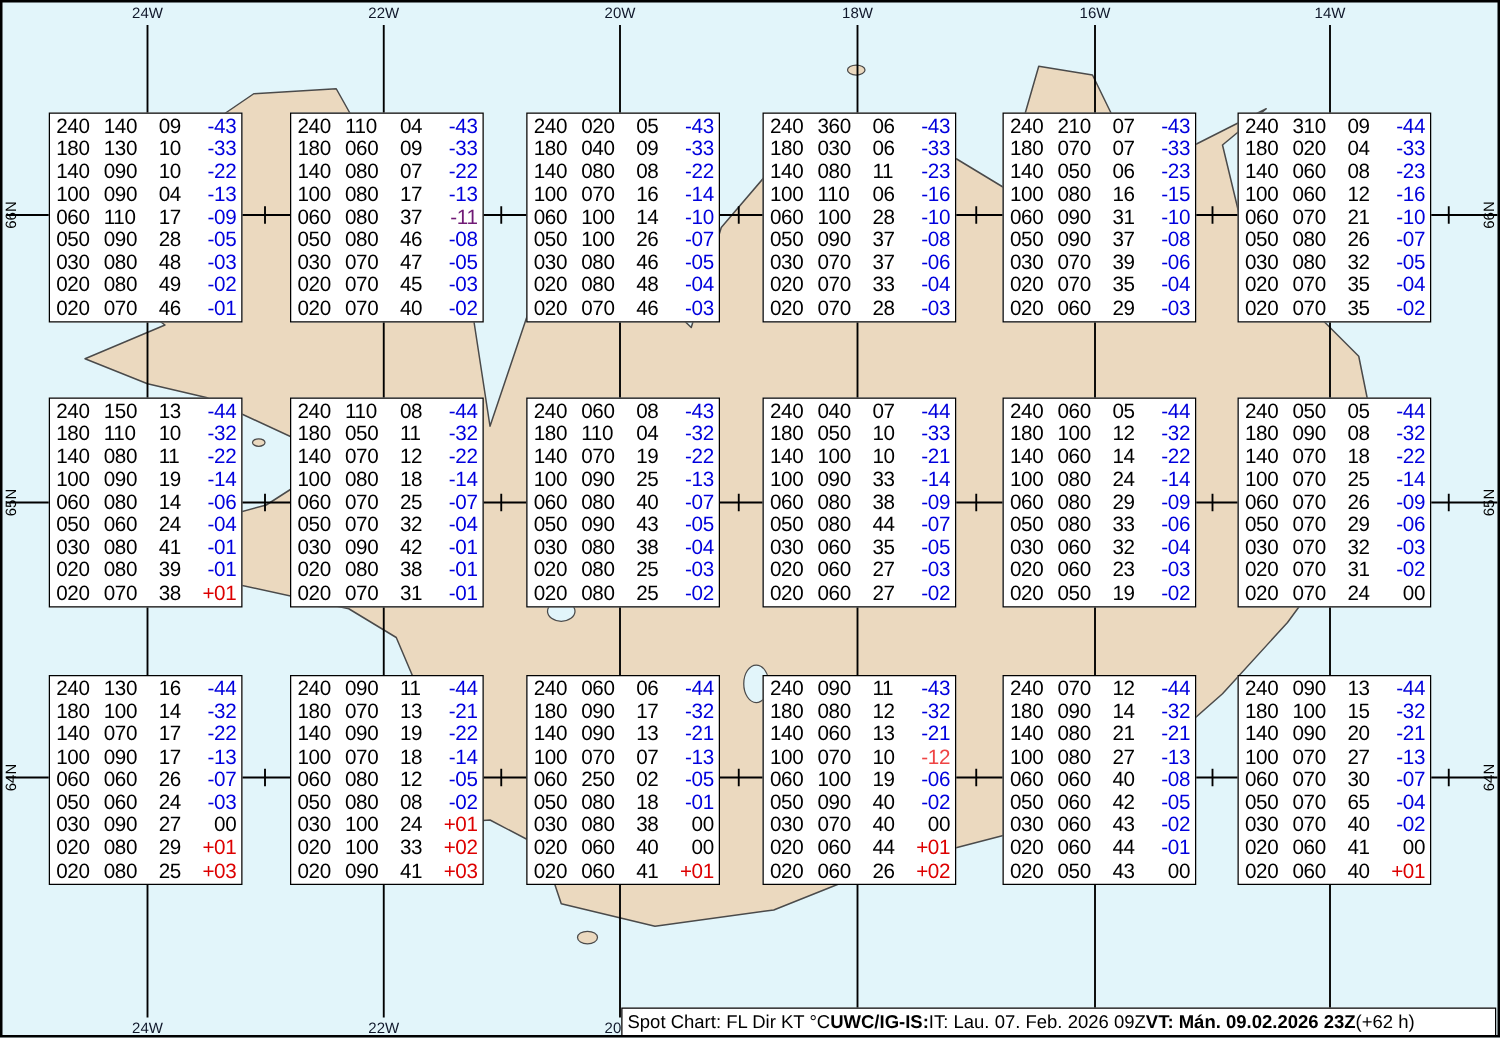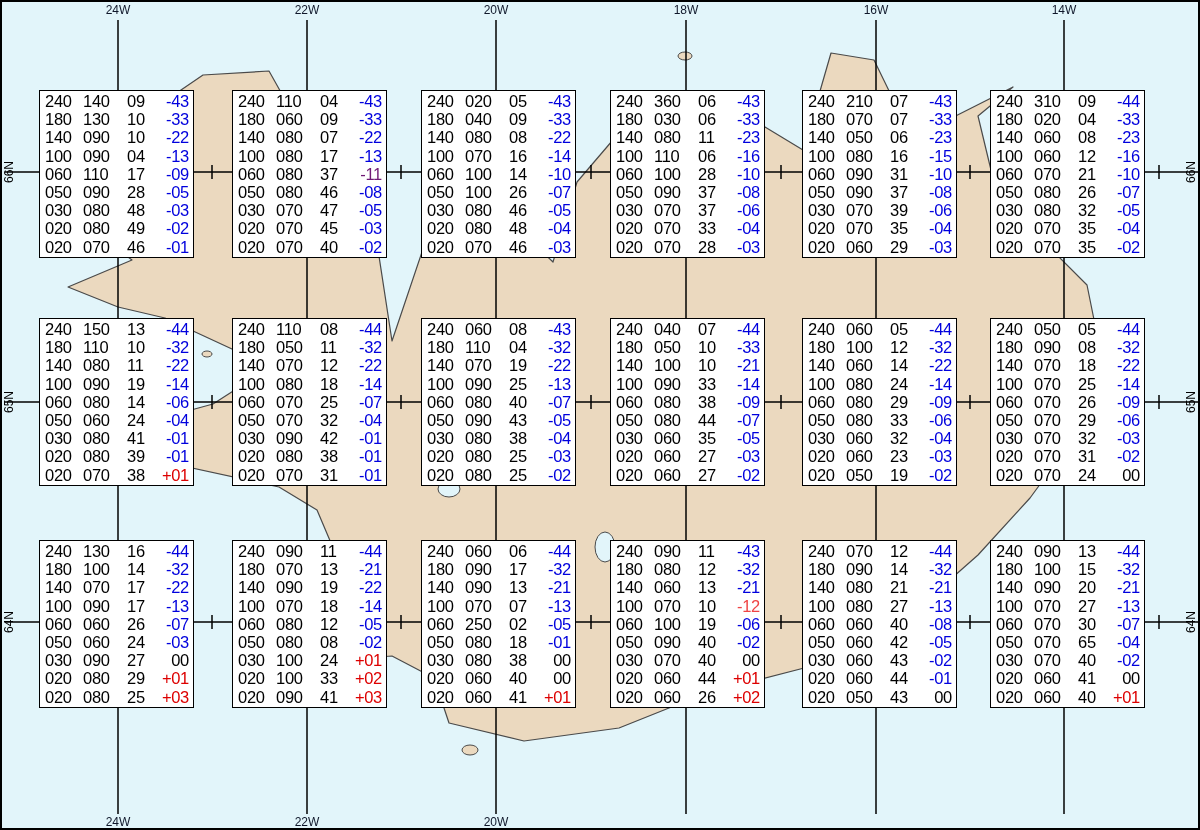--- a/index.html
+++ b/index.html
@@ -70,20 +70,27 @@
         <line x1="1157" x2="1157" y1="393" y2="407"></line>
         <line x1="210" x2="210" y1="613" y2="627"></line>
         <line x1="399" x2="399" y1="613" y2="627"></line>
         <line x1="589" x2="589" y1="613" y2="627"></line>
         <line x1="779" x2="779" y1="613" y2="627"></line>
         <line x1="968" x2="968" y1="613" y2="627"></line>
         <line x1="1157" x2="1157" y1="613" y2="627"></line>
       </g>
   </svg>
 
+  <div id="footerbar">
+    <span>Spot Chart: FL Dir KT °C </span>
+    <b>UWC/IG-IS:</b>
+    <span> IT: Lau. 07. Feb. 2026 09Z </span>
+    <b>VT: Mán. 09.02.2026 23Z</b>
+    <span> (+62 h)</span>
+  </div>
 
 <div class="lon-label" style="left: 94px; top: 1px;">24W</div>
     <div class="lon-label" style="left: 283px; top: 1px;">22W</div>
     <div class="lon-label" style="left: 472px; top: 1px;">20W</div>
     <div class="lon-label" style="left: 662px; top: 1px;">18W</div>
     <div class="lon-label" style="left: 852px; top: 1px;">16W</div>
     <div class="lon-label" style="left: 1040px; top: 1px;">14W</div>
     <div class="lon-label" style="left: 94px; top: 813px;">24W</div>
     <div class="lon-label" style="left: 283px; top: 813px;">22W</div>
     <div class="lon-label" style="left: 472px; top: 813px;">20W</div>

